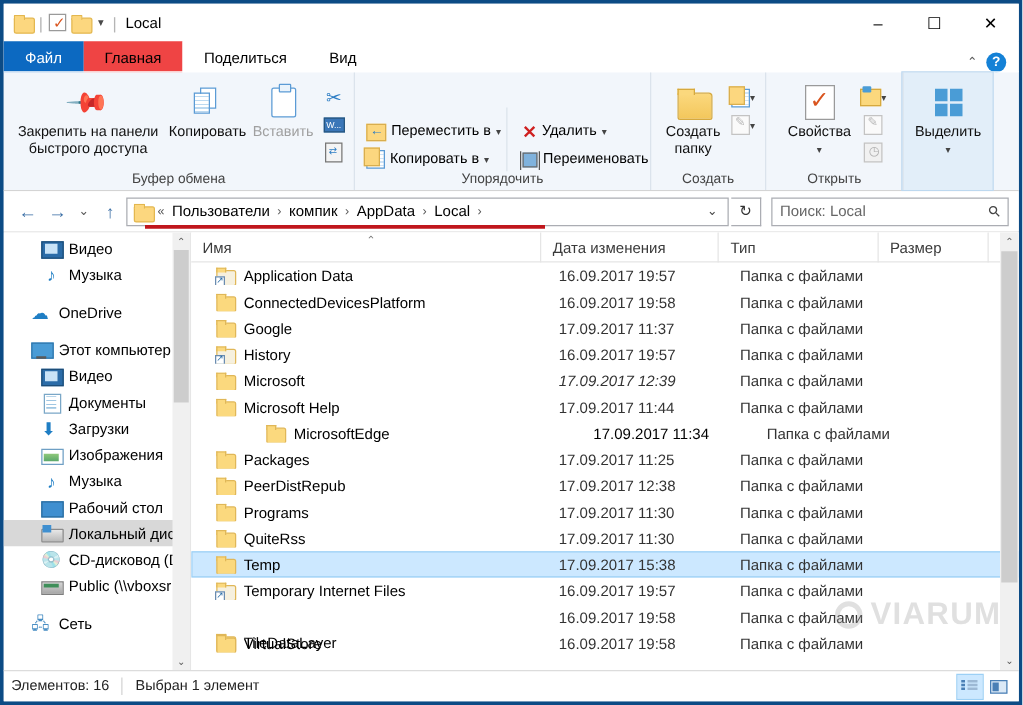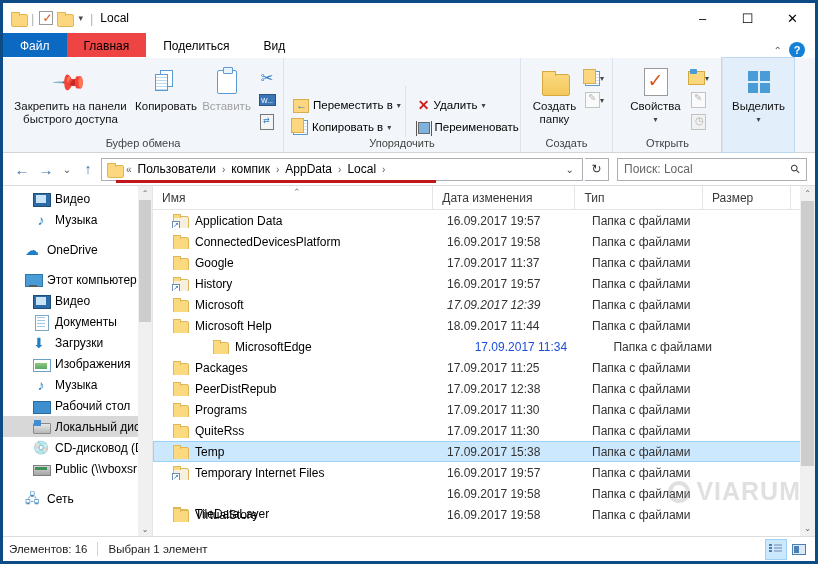--- a/index.html
+++ b/index.html
@@ -578,30 +578,30 @@
             </div>
             <div class="cell" style="width: 145px; color: rgb(51, 51, 51); font-style: italic;">17.09.2017 12:39</div>
             <div class="cell" style="width: 130px; color: rgb(51, 51, 51);">Папка с файлами</div>
             <div class="cell" style="width: 90px; color: rgb(51, 51, 51);"></div>
           </div>
           <div class="row">
             <div class="cell-name" style="width: 285px;">
               <span class="fic"></span>
               <span>Microsoft Help</span>
             </div>
-            <div class="cell" style="width: 145px; color: rgb(51, 51, 51);">18.09.2017 11:44</div>
+            <div class="cell" style="width: 145px; color: rgb(51, 51, 51);">17.09.2017 11:44</div>
             <div class="cell" style="width: 130px; color: rgb(51, 51, 51);">Папка с файлами</div>
             <div class="cell" style="width: 90px; color: rgb(51, 51, 51);"></div>
           </div>
           <div class="row">
             <div class="cell-name" style="width: 285px; margin-left: 40px;">
               <span class="fic"></span>
               <span>MicrosoftEdge</span>
             </div>
-            <div class="cell" style="width: 145px; color: #1d4ed8;">17.09.2017 11:34</div>
+            <div class="cell" style="width: 145px; color: #000000;">17.09.2017 11:34</div>
             <div class="cell" style="width: 130px; color: rgb(51, 51, 51);">Папка с файлами</div>
             <div class="cell" style="width: 90px; color: rgb(51, 51, 51);"></div>
           </div>
           <div class="row">
             <div class="cell-name" style="width: 285px;">
               <span class="fic"></span>
               <span>Packages</span>
             </div>
             <div class="cell" style="width: 145px; color: rgb(51, 51, 51);">17.09.2017 11:25</div>
             <div class="cell" style="width: 130px; color: rgb(51, 51, 51);">Папка с файлами</div>

